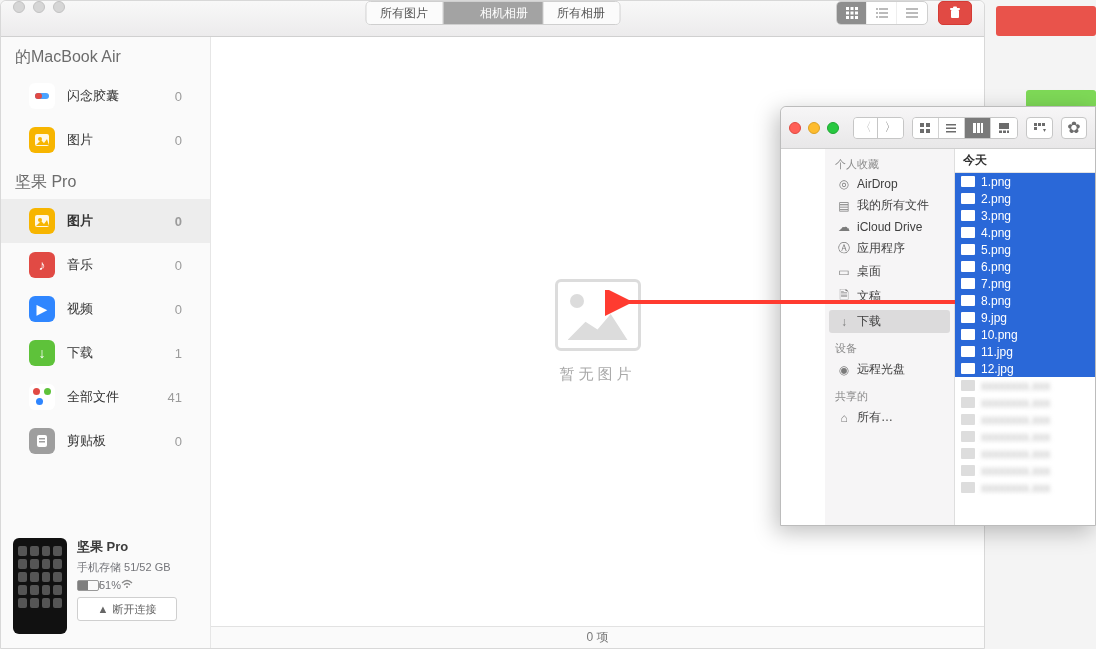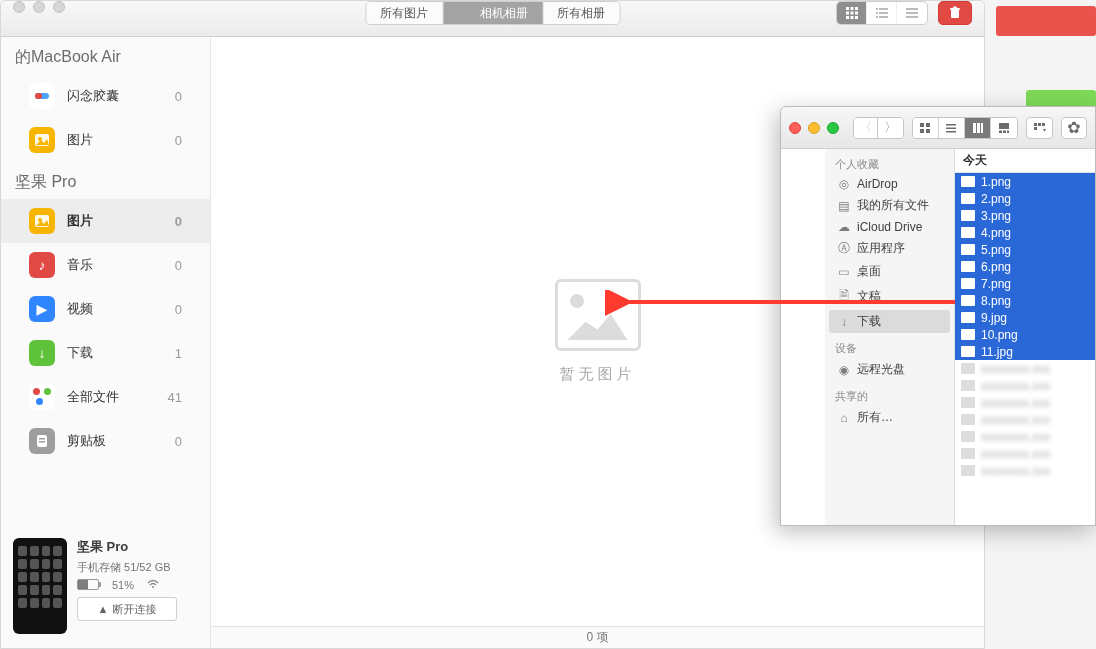--- a/index.html
+++ b/index.html
@@ -36,21 +36,21 @@
 .ic-multi::after { content:""; position:absolute; width:7px; height:7px; border-radius:50%; background:#5ec23a; right:4px; top:4px; box-shadow: -8px 10px 0 #2f86ff;}
 .ic-grey { background: #9e9e9e; }
 .ic-cyan { background: linear-gradient(#fff,#fff); }
 .sb-count { margin-left: auto; color: #9b9b9b; font-size: 13px; }
 
 .device-box { margin-top: auto; padding: 10px 12px 14px; display: flex; gap: 10px; }
 .device-img { width: 54px; height: 96px; background: #111; border-radius: 6px; padding: 8px 5px; display: grid; grid-template-columns: repeat(4,1fr); grid-auto-rows: 10px; gap: 3px; }
 .device-img span { background: #555; border-radius: 2px; }
 .device-info { flex: 1; font-size: 11px; color: #74757a; display: flex; flex-direction: column; gap: 4px; }
 .device-name { font-size: 13px; color: #3b3b3b; font-weight: 600; }
-.battery { display: inline-flex; gap: 13px; }
+.battery { display: inline-flex; align-items: center; gap: 0; }
 .batt-body { width: 22px; height: 11px; border: 1px solid #999; border-radius: 2px; position: relative; }
 .batt-body::after { content:""; position:absolute; right:-3px; top:2px; width:2px; height:5px; background:#999; border-radius:1px;}
 .batt-fill { height: 100%; width: 51%; background: #7e7e7e; }
 .disconnect-btn { margin-top: 2px; height: 24px; border: 1px solid #cfcfcf; border-radius: 3px; background: #fff; font-size: 11px; color: #666; display:flex; align-items:center; justify-content:center; gap:4px; cursor:pointer; width: 100px;}
 
 .main-pane { flex: 1; display: flex; flex-direction: column; background: #fff; }
 .empty { flex: 1; display: flex; flex-direction: column; align-items: center; justify-content: center; color: #b8b8b8; }
 .empty-img { width: 86px; height: 72px; border: 3px solid #dcdcdc; border-radius: 6px; position: relative; margin-bottom: 14px; }
 .empty-img::before { content:""; position:absolute; left:12px; top:12px; width:14px; height:14px; border-radius:50%; background:#dcdcdc;}
 .empty-img::after { content:""; position:absolute; bottom:8px; left:10px; right:10px; height:26px; background:#dcdcdc; clip-path: polygon(0 100%,30% 30%,50% 60%,72% 0,100% 100%);}
@@ -453,20 +453,24 @@
             <span class="name">9.jpg</span>
           </div>
           <div class="f-row">
             <span class="thumb"></span>
             <span class="name">10.png</span>
           </div>
           <div class="f-row">
             <span class="thumb"></span>
             <span class="name">11.jpg</span>
           </div>
+          <div class="f-row">
+            <span class="thumb"></span>
+            <span class="name">12.jpg</span>
+          </div>
           <div class="f-row plain">
             <span class="thumb"></span>
             <span class="name">xxxxxxxx.xxx</span>
           </div>
           <div class="f-row plain">
             <span class="thumb"></span>
             <span class="name">xxxxxxxx.xxx</span>
           </div>
           <div class="f-row plain">
             <span class="thumb"></span>

